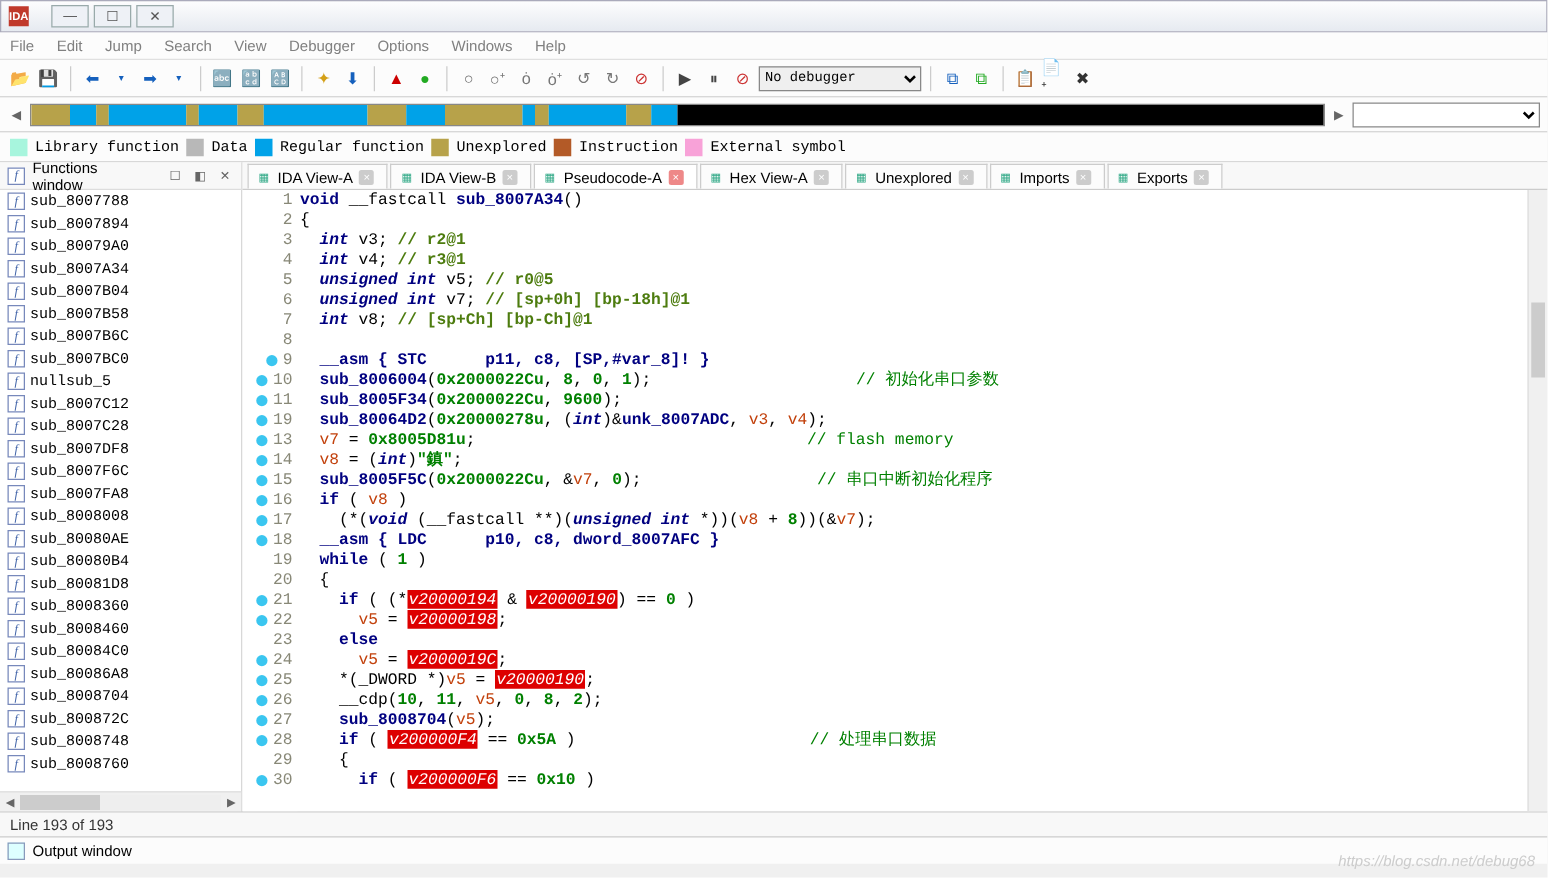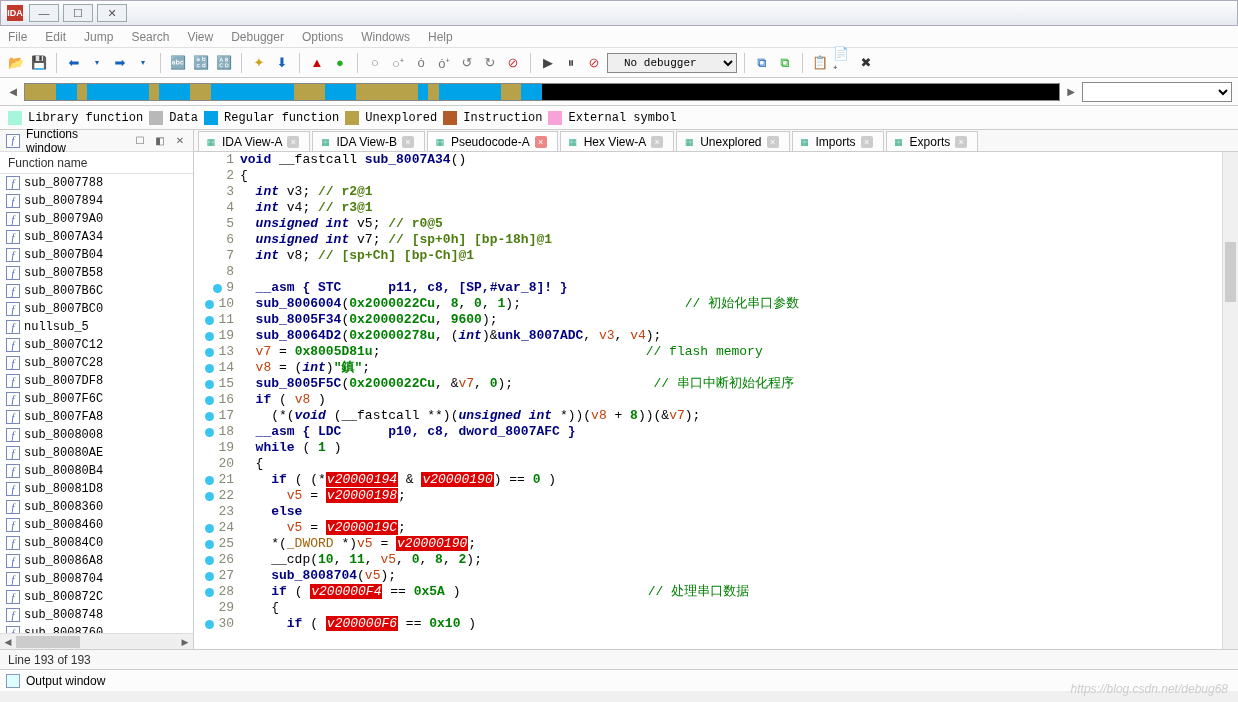--- a/index.html
+++ b/index.html
@@ -1,27 +1,27 @@
 <!DOCTYPE html>
 <html><head>
 <meta charset="utf-8">
 <style>
 * { box-sizing: border-box; margin: 0; padding: 0; }
 body { font-family: "Microsoft YaHei UI", Tahoma, Arial, sans-serif; font-size: 12px; background: #f0f0f0; color: #000; width: 1238px; height: 702px; overflow: hidden; position: relative; }
-.titlebar { height: 26px; background: linear-gradient(#fdfdfe, #e6eaf0); border: 1px solid #aab; display: flex; align-items: center; padding: 0 6px; }
+.titlebar { height: 26px; background: linear-gradient(#fdfdfe, #e6eaf0); border: 1px solid #aab; display: flex; align-items: center; padding: 0 6px; gap: 12px; }
 .titlebar .ico { width: 16px; height: 16px; background: #c0392b; color: #fff; font-size: 9px; display: flex; align-items: center; justify-content: center; margin-right: 6px; font-weight: bold; }
 .titlebar .title { flex: 1; color: #333; font-size: 12px; }
 .winbtns { display: flex; gap: 4px; }
 .winbtn { width: 30px; height: 18px; border: 1px solid #9aa; background: #eef1f6; display: flex; align-items: center; justify-content: center; color: #555; font-size: 11px; cursor: pointer; }
 .menubar { height: 22px; background: #fcfcfc; border-bottom: 1px solid #e0e0e0; display: flex; align-items: center; padding: 0 8px; gap: 18px; color: #808080; }
 .menubar span { cursor: pointer; }
 .toolbar { height: 30px; background: #fcfcfc; border-bottom: 1px solid #ccc; display: flex; align-items: center; padding: 0 6px; gap: 3px; }
 .tbtn { width: 20px; height: 20px; display: flex; align-items: center; justify-content: center; cursor: pointer; font-size: 13px; color: #333; }
 .tsep { width: 1px; height: 20px; background: #ccc; margin: 0 4px; }
-.tsel { height: 20px; font-size: 11px; border: 1px solid #888; width: 130px; font-family: "Courier New", monospace; padding-left: 12px; }
+.tsel { height: 20px; font-size: 11px; border: 1px solid #888; width: 130px; font-family: "Courier New", monospace; }
 .navbar { height: 28px; background: #fcfcfc; border-bottom: 1px solid #ccc; display: flex; align-items: center; padding: 0 6px; gap: 4px; }
 .navbar .arrow { width: 14px; color: #666; cursor: pointer; font-size: 10px; text-align: center; }
 .navstrip { flex: 1; height: 18px; display: flex; border: 1px solid #888; overflow: hidden; }
 .navstrip span { height: 100%; }
 .navdrop { width: 150px; height: 20px; border: 1px solid #888; background: #fff; }
 .legend { height: 24px; background: #fcfcfc; border-bottom: 1px solid #ccc; display: flex; align-items: center; padding: 0 8px; gap: 6px; font-family: "Courier New", monospace; font-size: 12px; }
 .legend .sw { width: 14px; height: 14px; display: inline-block; }
 .main { display: flex; height: 519px; background: #fff; }
 .leftpane { width: 194px; border-right: 1px solid #ccc; display: flex; flex-direction: column; }
 .panetitle { height: 22px; background: #f8f8f8; border-bottom: 1px solid #ddd; display: flex; align-items: center; padding: 0 6px; gap: 6px; font-size: 12px; }
@@ -51,21 +51,21 @@
 .cline { height: 16px; line-height: 16px; }
 .kw { color: #000080; font-weight: bold; }
 .ctype { color: #000080; font-weight: bold; font-style: italic; }
 .com { color: #4d7c0f; font-weight: bold; }
 .comcn { color: #008000; }
 .num { color: #008000; font-weight: bold; }
 .str { color: #008000; font-weight: bold; }
 .fn { color: #000080; font-weight: bold; }
 .var { color: #c2410c; }
 .hlred { background: #d00; color: #fff; padding: 0 1px; font-style: italic; }
-.gray { color: #a16207; }
+.gray { color: #000000; }
 .rsb { position: absolute; right: 0; top: 0; bottom: 0; width: 16px; background: #f0f0f0; border-left: 1px solid #ddd; }
 .rsb .thumb2 { position: absolute; left: 2px; right: 2px; top: 90px; height: 60px; background: #ccc; }
 .statusline { height: 18px; background: #fff; border-top: 1px solid #ccc; font-family: "Courier New", monospace; font-size: 12px; padding: 0 6px; display: flex; align-items: center; }
 .status { height: 20px; background: #f8f8f8; border-top: 1px solid #ccc; padding: 0 8px; display: flex; align-items: center; color: #333; }
 .outputbar { height: 22px; background: #fcfcfc; border-top: 1px solid #ccc; padding: 0 6px; display: flex; align-items: center; gap: 6px; }
 .outputbar .ico2 { width: 14px; height: 14px; border: 1px solid #89b; background: #dff; }
 .watermark { position: absolute; right: 10px; bottom: 6px; color: #ccc; font-size: 12px; font-style: italic; pointer-events: none; }
 </style>
 </head>
 <body>
@@ -174,21 +174,20 @@
 <div class="main">
   <div class="leftpane">
     <div class="panetitle">
       <div class="ficon">f</div>
       <span>Functions window</span>
       <span class="sp"></span>
       <div class="pbtn">☐</div>
       <div class="pbtn">◧</div>
       <div class="pbtn">✕</div>
     </div>
-    <div class="colhead">Function name</div>
     <div class="fnlist" id="fnlist">
         <div class="fnrow">
           <div class="ficon">f</div>
           <span>sub_8007788</span>
         </div>
         <div class="fnrow">
           <div class="ficon">f</div>
           <span>sub_8007894</span>
         </div>
         <div class="fnrow">

